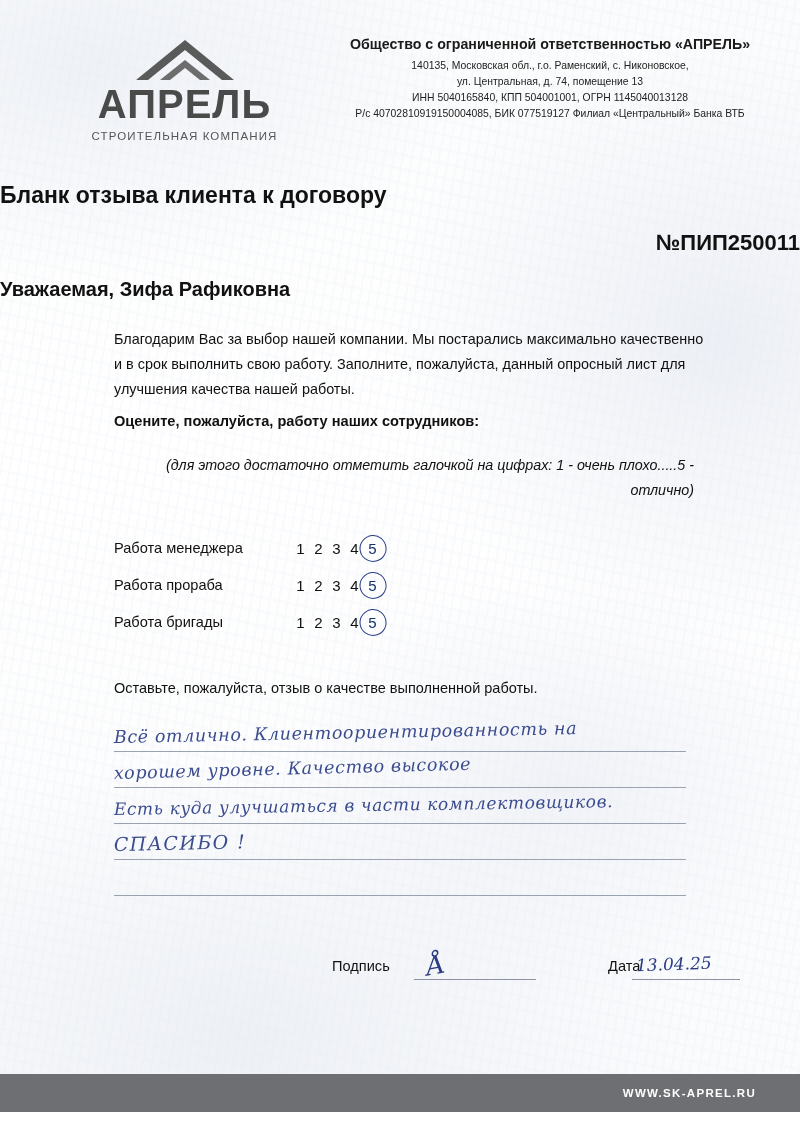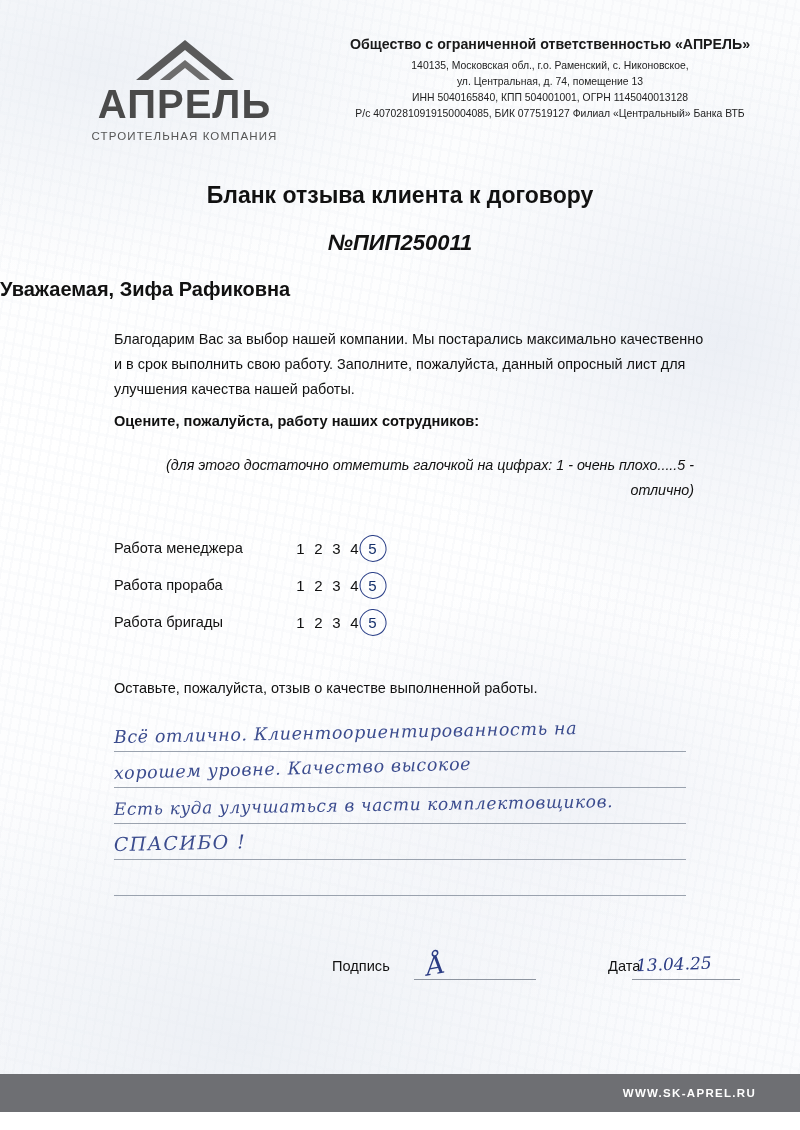--- a/index.html
+++ b/index.html
@@ -88,35 +88,34 @@
     line-height: 1.55;
     color: #222;
   }
 
   
   .doc-title {
     position: absolute;
     top: 182px;
     left: 0;
     width: 800px;
-    text-align: center;
+    text-align: left;
     font-size: 23px;
     font-weight: bold;
     color: #111;
   }
   .doc-number {
     position: absolute;
     top: 230px;
     left: 0;
     width: 800px;
-    text-align: center;
+    text-align: right;
     font-size: 22px;
     font-weight: bold;
     color: #111;
-    font-style: italic;
   }
   .greeting {
     position: absolute;
     top: 278px;
     left: 0;
     width: 764px;
     text-align: left;
     font-size: 20px;
     font-weight: bold;
     color: #111;

